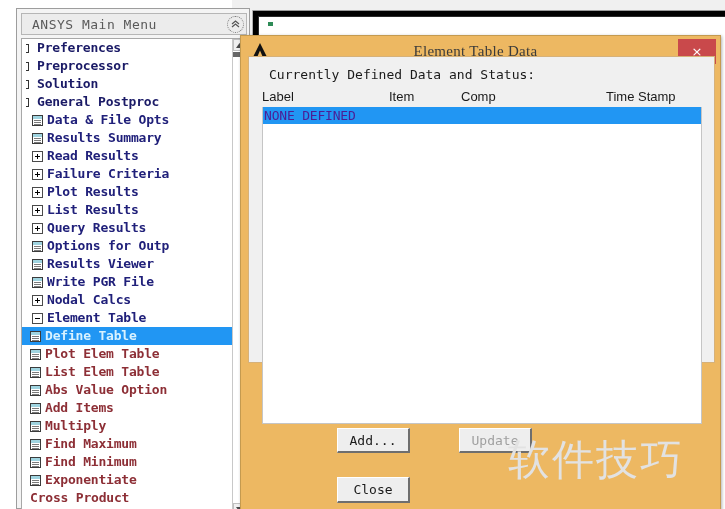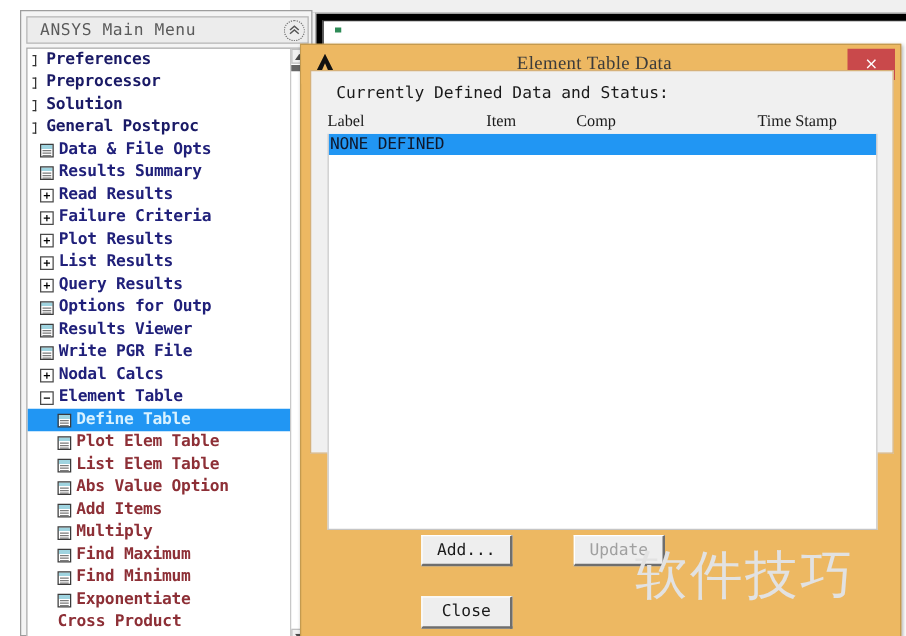--- a/index.html
+++ b/index.html
@@ -154,21 +154,21 @@
   }
   .tree-label {
     font-family: "DejaVu Sans Mono", "Liberation Mono", monospace;
     font-size: 13px;
     letter-spacing: -0.2px;
     line-height: 18px;
   }
   
   .d0 { padding-left: 2px; }
   .d1 { padding-left: 10px; }
-  .d2 { padding-left: 24px; }
+  .d2 { padding-left: 8px; }
 
   
   .lvl-root  .tree-label { color: #1a1a66; font-weight: bold; }
   .lvl-one   .tree-label { color: #20207a; font-weight: bold; }
   .lvl-two   .tree-label { color: #8b2game; }
   .lvl-two   .tree-label { color: #8d2f36; font-weight: bold; }
 
   .selected-row { background: #2196F3; }
   .selected-row .tree-label { color: #d8f2ff; font-weight: bold; }
 
@@ -287,21 +287,21 @@
     font-family: "DejaVu Sans Mono", "Liberation Mono", monospace;
     font-size: 13px;
     color: #1a1a1a;
     white-space: nowrap;
   }
   #table-header {
     position: absolute;
     left: 13px; top: 32px;
     width: 440px; height: 18px;
     display: flex;
-    font-family: Liberation Serif, serif;
+    font-family: Liberation Sans, sans-serif;
     font-size: 13px;
     color: #1a1a1a;
   }
   .col-label { width: 127px; }
   .col-item  { width: 72px; }
   .col-comp  { width: 145px; }
   .col-time  { width: 96px; }
 
   #table-list {
     position: absolute;
@@ -315,21 +315,21 @@
   }
   #list-row-none {
     height: 17px;
     background: #2196F3;
     display: flex;
     align-items: center;
   }
   #list-row-none span {
     font-family: "DejaVu Sans Mono", "Liberation Mono", monospace;
     font-size: 13px;
-    color: #0f172a;
+    color: #4c1d95;
     padding-left: 1px;
     letter-spacing: -0.2px;
   }
 
   .dlg-button {
     position: absolute;
     font-family: "DejaVu Sans Mono", "Liberation Mono", monospace;
     font-size: 13px;
     background: #eeeeee;
     border-top: 1px solid #ffffff;

